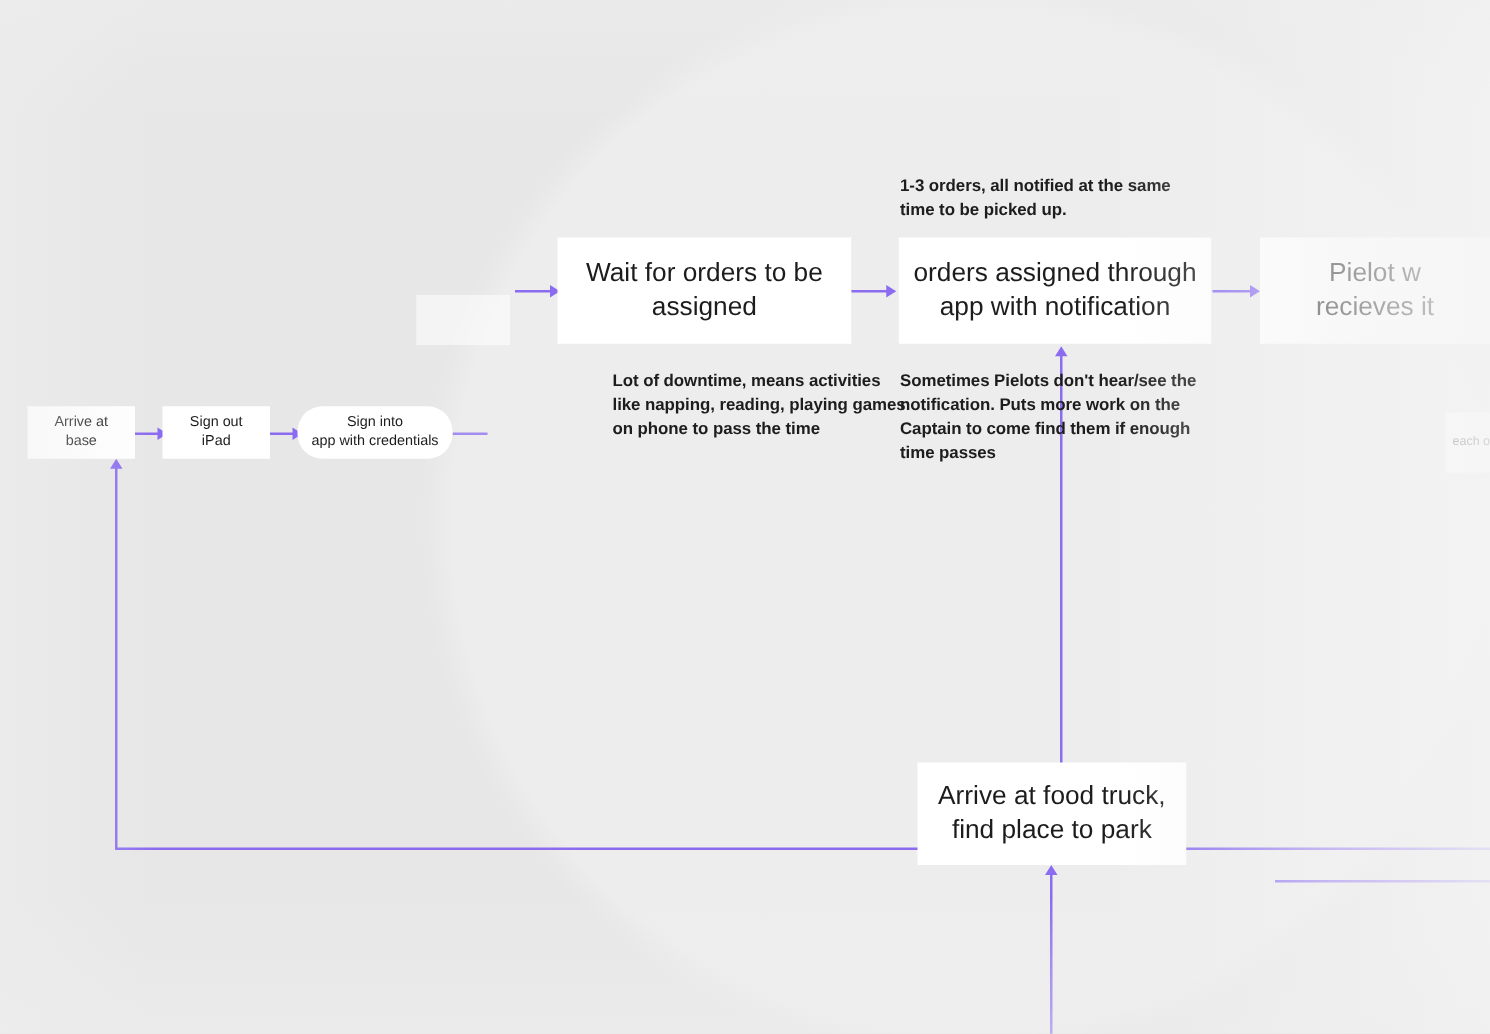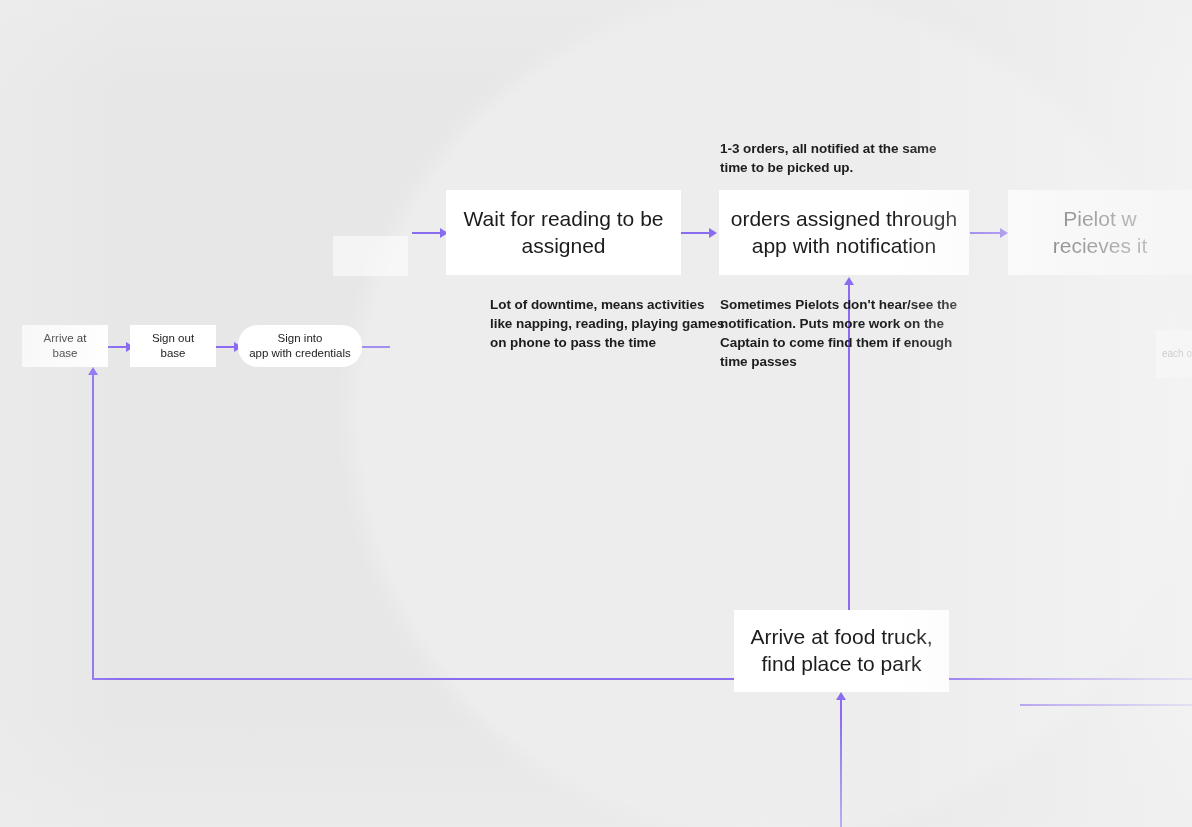--- a/index.html
+++ b/index.html
@@ -141,30 +141,30 @@
   <div class="conn v" style="left:92px; top:374px; height:306px;"></div>
   <div class="arrowhead up" style="left:88px; top:367px;"></div>
 
   <div class="conn h" style="left:1020px; top:704px; width:172px;"></div>
 
   <div class="node small" style="left:22px; top:325px; width:86px; height:42px;">
     <span>Arrive at base</span>
   </div>
 
   <div class="node small" style="left:130px; top:325px; width:86px; height:42px;">
-    <span>Sign out base</span>
+    <span>Sign out iPad</span>
   </div>
 
   <div class="node small" style="left:238px; top:325px; width:124px; height:42px;border-radius:20px;">
     <span style="white-space:pre-line;">Sign into
 app with credentials</span>
   </div>
 
   <div class="node large" style="left:446px; top:190px; width:235px; height:85px;">
-    <span style="white-space:pre-line;">Wait for reading to be
+    <span style="white-space:pre-line;">Wait for orders to be
 assigned</span>
   </div>
 
   <div class="node large" style="left:719px; top:190px; width:250px; height:85px;">
     <span style="white-space:pre-line;">orders assigned through
 app with notification</span>
   </div>
 
   <div class="node large" style="left:1008px; top:190px; width:184px; height:85px;">
     <span style="white-space:pre-line;">Pielot w

